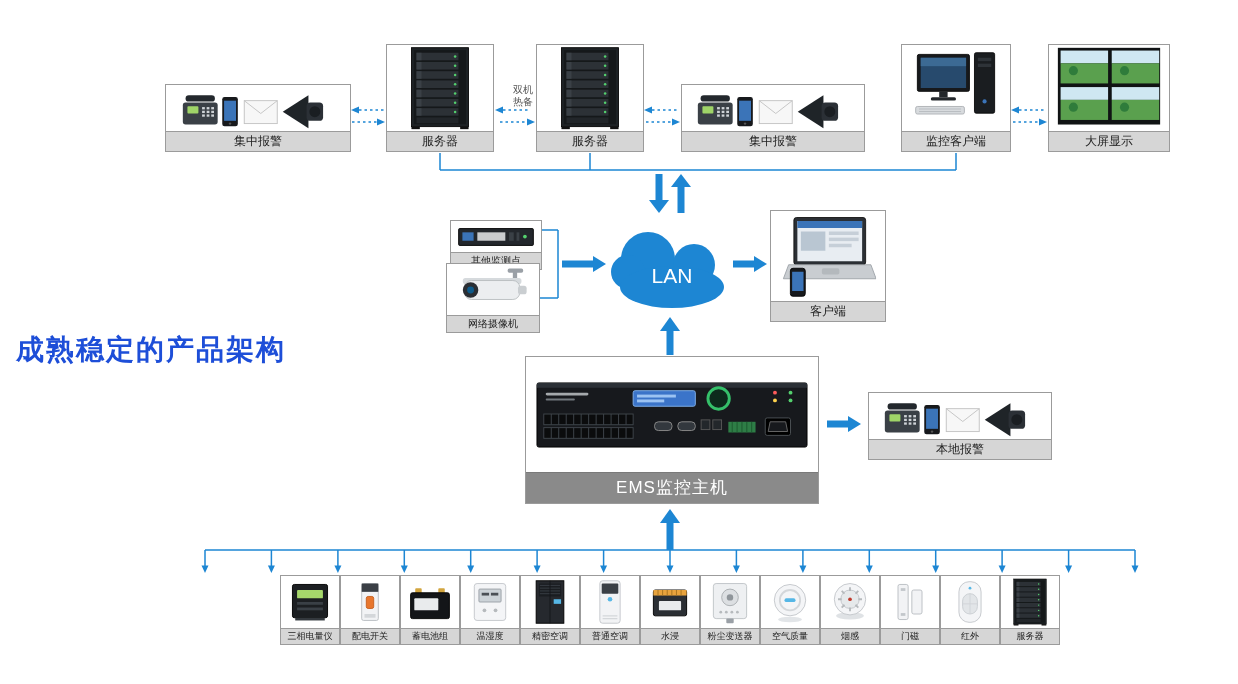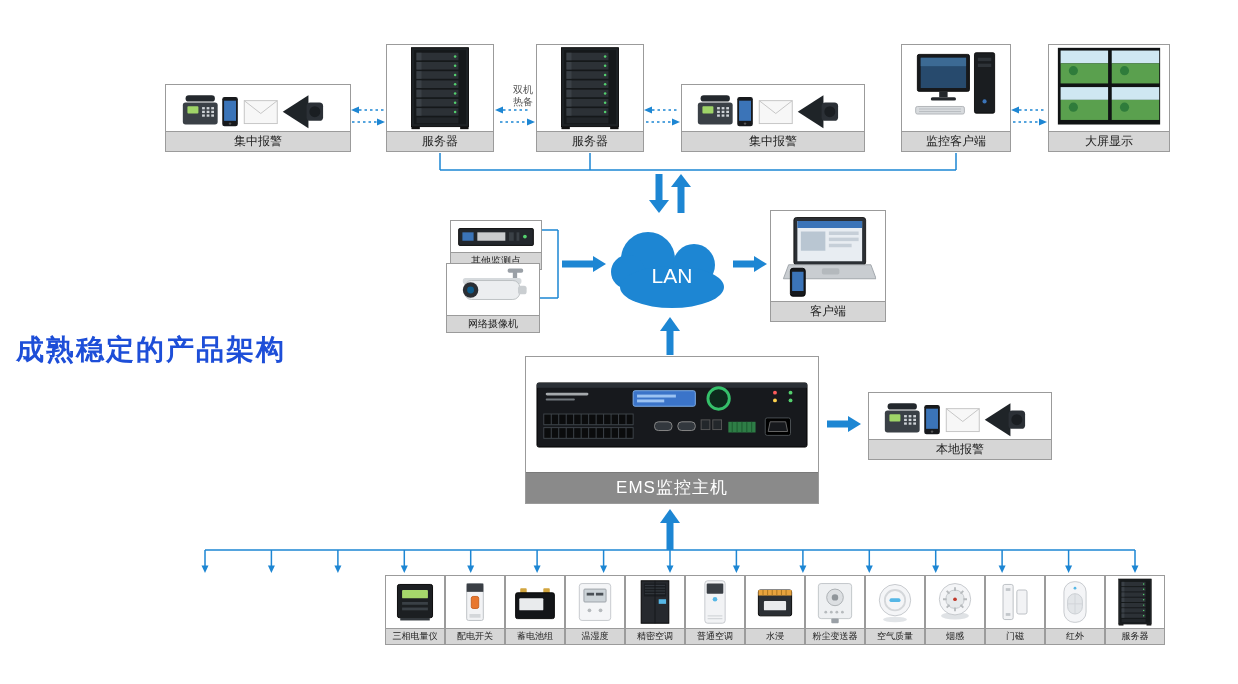--- a/index.html
+++ b/index.html
@@ -11,21 +11,21 @@
   .lbl{background:#d6d6d6;border-top:1px solid #9b9b9b;text-align:center;color:#222;
        height:19px;line-height:19px;font-size:12px;white-space:nowrap;overflow:hidden;}
   .sm .lbl{height:15px;line-height:15px;font-size:9px;}
   .mid .lbl{height:16px;line-height:16px;font-size:10px;}
   .ems .lbl{background:#8a8a8a;color:#fff;height:30px;line-height:30px;font-size:17px;letter-spacing:1px;border-top:1px solid #7a7a7a;}
   .overlay{position:absolute;left:0;top:0;pointer-events:none;}
   .title{position:absolute;left:16px;top:331px;font-size:28px;font-weight:600;color:#1d4ed8;letter-spacing:2px;}
   .dualtext{position:absolute;left:503px;top:84px;width:24px;font-size:10px;line-height:12px;
             color:#555;text-align:center;word-break:break-all;margin-left:8px;}
   .bottomrow{position:absolute;left:175px;top:575px;width:990px;height:70px;
-             display:flex;justify-content:flex-end;}
+             display:flex;justify-content:center;}
   .bottomrow .box{position:relative;width:60px;height:70px;}
   svg text{font-family:"Liberation Sans","DejaVu Sans",sans-serif;}
 </style>
 </head>
 <body>
 
 <div class="stage">
 
   <svg width="0" height="0" style="position:absolute" aria-hidden="true">
     <defs>

